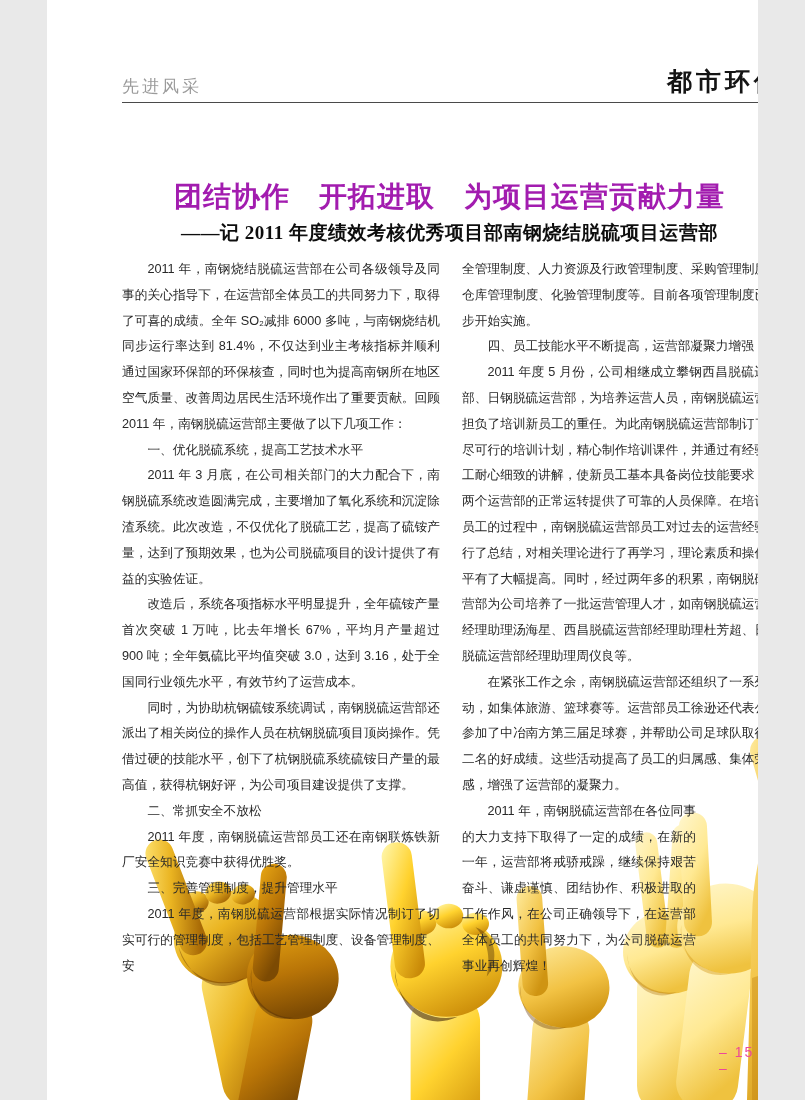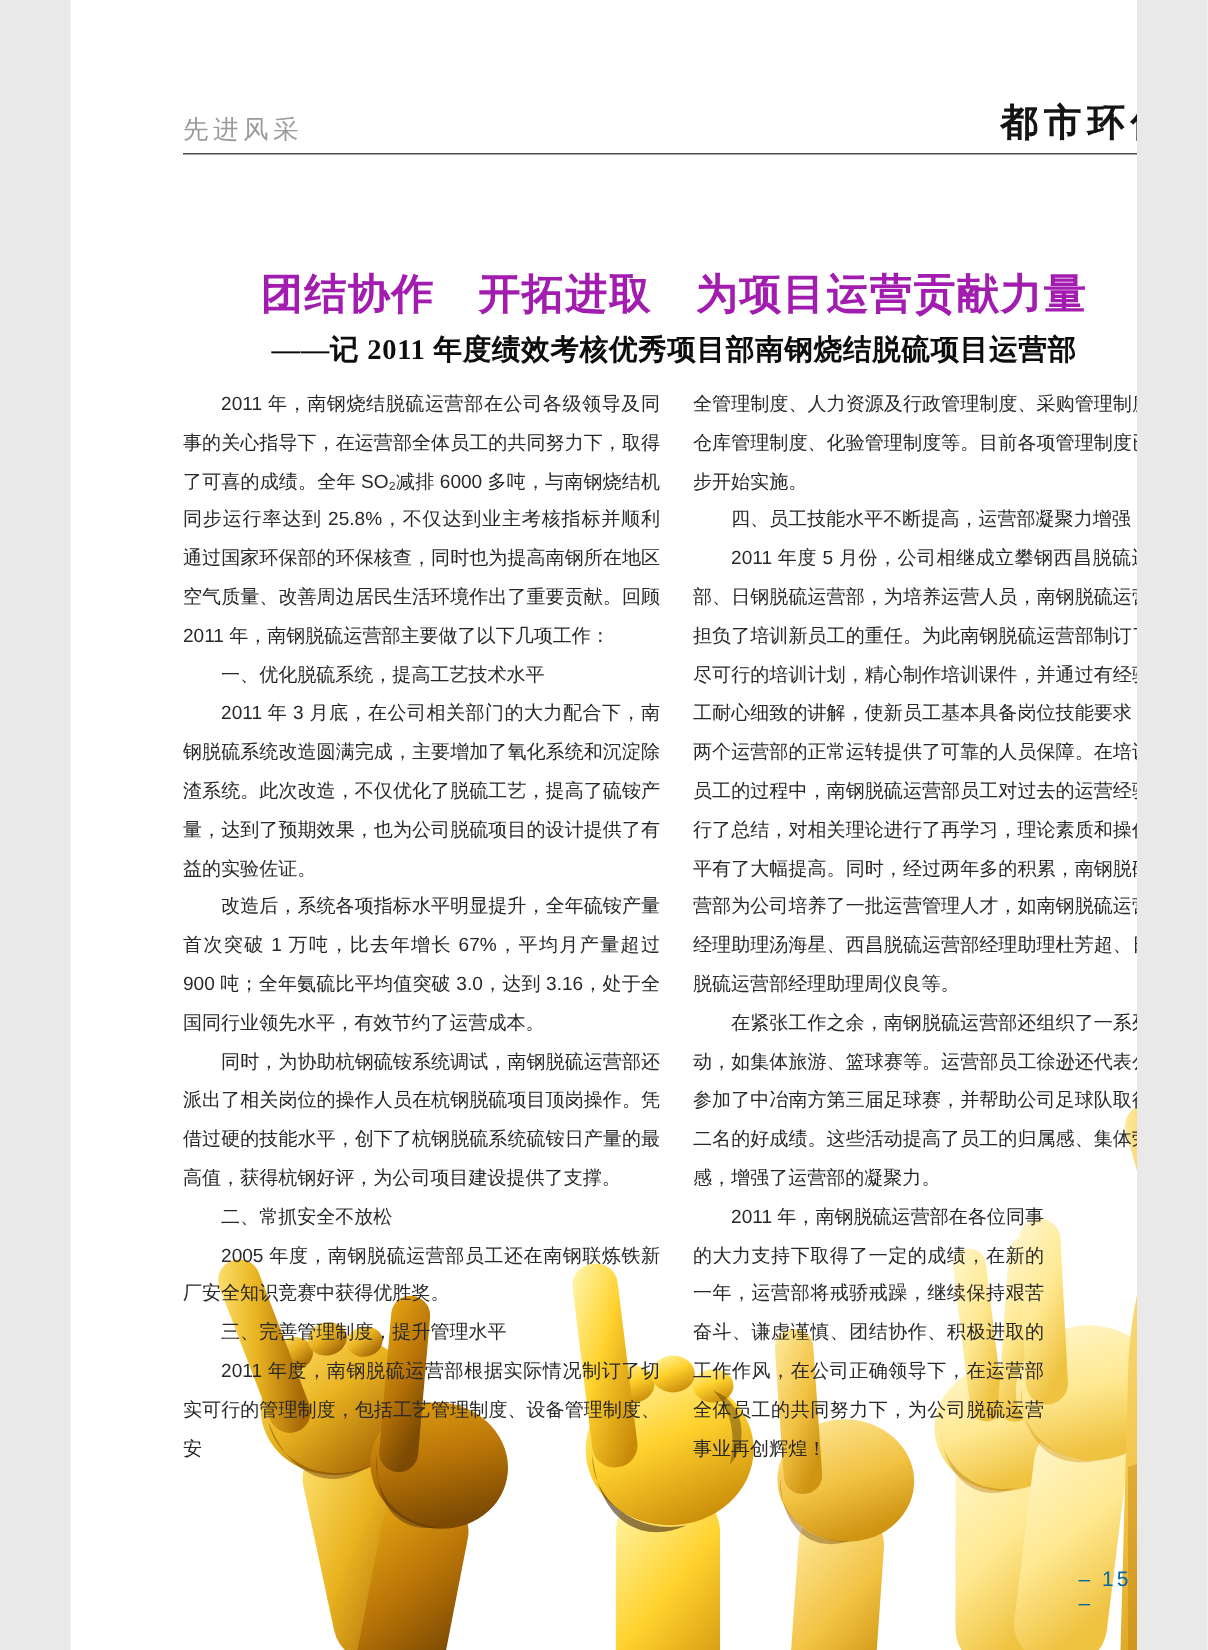--- a/index.html
+++ b/index.html
@@ -53,21 +53,21 @@
   .para.noindent { text-indent:0; }
   .para.heading { text-indent:2em; }
   .wrap-spacer { float:right; width:84px; height:116px; margin-top:48px; }
 
   
   .hands-photo { position:absolute; left:0; top:728px; width:805px; height:372px; z-index:1; }
 
   
   .page-num {
     position:absolute; left:672px; top:1044px; z-index:5;
-    font-size:14px; color:#0369a1; letter-spacing:2px;
+    font-size:14px; color:#ec4899; letter-spacing:2px;
   }
 </style>
 </head>
 <body>
 
 <div class="page">
 
   <div class="header">
     <span class="header-label">先进风采</span>
     <span class="header-logo">
@@ -75,27 +75,27 @@
       <span class="logo-mark">凡</span>
     </span>
   </div>
 
   <div class="title-block">
     <h1 class="article-title">团结协作　开拓进取　为项目运营贡献力量</h1>
     <div class="article-subtitle">——记 2011 年度绩效考核优秀项目部南钢烧结脱硫项目运营部</div>
   </div>
 
   <div class="col" id="col-left">
-      <p class="para">2011 年，南钢烧结脱硫运营部在公司各级领导及同事的关心指导下，在运营部全体员工的共同努力下，取得了可喜的成绩。全年 SO₂减排 6000 多吨，与南钢烧结机同步运行率达到 25.8%，不仅达到业主考核指标并顺利通过国家环保部的环保核查，同时也为提高南钢所在地区空气质量、改善周边居民生活环境作出了重要贡献。回顾 2011 年，南钢脱硫运营部主要做了以下几项工作：</p>
+      <p class="para">2011 年，南钢烧结脱硫运营部在公司各级领导及同事的关心指导下，在运营部全体员工的共同努力下，取得了可喜的成绩。全年 SO₂减排 6000 多吨，与南钢烧结机同步运行率达到 81.4%，不仅达到业主考核指标并顺利通过国家环保部的环保核查，同时也为提高南钢所在地区空气质量、改善周边居民生活环境作出了重要贡献。回顾 2011 年，南钢脱硫运营部主要做了以下几项工作：</p>
       <p class="para heading">一、优化脱硫系统，提高工艺技术水平</p>
       <p class="para">2011 年 3 月底，在公司相关部门的大力配合下，南钢脱硫系统改造圆满完成，主要增加了氧化系统和沉淀除渣系统。此次改造，不仅优化了脱硫工艺，提高了硫铵产量，达到了预期效果，也为公司脱硫项目的设计提供了有益的实验佐证。</p>
       <p class="para">改造后，系统各项指标水平明显提升，全年硫铵产量首次突破 1 万吨，比去年增长 67%，平均月产量超过 900 吨；全年氨硫比平均值突破 3.0，达到 3.16，处于全国同行业领先水平，有效节约了运营成本。</p>
       <p class="para">同时，为协助杭钢硫铵系统调试，南钢脱硫运营部还派出了相关岗位的操作人员在杭钢脱硫项目顶岗操作。凭借过硬的技能水平，创下了杭钢脱硫系统硫铵日产量的最高值，获得杭钢好评，为公司项目建设提供了支撑。</p>
       <p class="para heading">二、常抓安全不放松</p>
-      <p class="para">2005 年度，南钢脱硫运营部员工还在南钢联炼铁新厂安全知识竞赛中获得优胜奖。</p>
+      <p class="para">2011 年度，南钢脱硫运营部员工还在南钢联炼铁新厂安全知识竞赛中获得优胜奖。</p>
       <p class="para heading">三、完善管理制度，提升管理水平</p>
       <p class="para">2011 年度，南钢脱硫运营部根据实际情况制订了切实可行的管理制度，包括工艺管理制度、设备管理制度、安</p>
     </div>
   <div class="col" id="col-right">
       <p class="para noindent">全管理制度、人力资源及行政管理制度、采购管理制度、仓库管理制度、化验管理制度等。目前各项管理制度已逐步开始实施。</p>
       <p class="para heading">四、员工技能水平不断提高，运营部凝聚力增强</p>
       <p class="para">2011 年度 5 月份，公司相继成立攀钢西昌脱硫运营部、日钢脱硫运营部，为培养运营人员，南钢脱硫运营部担负了培训新员工的重任。为此南钢脱硫运营部制订了详尽可行的培训计划，精心制作培训课件，并通过有经验员工耐心细致的讲解，使新员工基本具备岗位技能要求，为两个运营部的正常运转提供了可靠的人员保障。在培训新员工的过程中，南钢脱硫运营部员工对过去的运营经验进行了总结，对相关理论进行了再学习，理论素质和操作水平有了大幅提高。同时，经过两年多的积累，南钢脱硫运营部为公司培养了一批运营管理人才，如南钢脱硫运营部经理助理汤海星、西昌脱硫运营部经理助理杜芳超、日钢脱硫运营部经理助理周仪良等。</p>
       <p class="para">在紧张工作之余，南钢脱硫运营部还组织了一系列活动，如集体旅游、篮球赛等。运营部员工徐逊还代表公司参加了中冶南方第三届足球赛，并帮助公司足球队取得第二名的好成绩。这些活动提高了员工的归属感、集体荣誉感，增强了运营部的凝聚力。</p>
       <p class="para"><span class="wrap-spacer"></span>2011 年，南钢脱硫运营部在各位同事的大力支持下取得了一定的成绩，在新的一年，运营部将戒骄戒躁，继续保持艰苦奋斗、谦虚谨慎、团结协作、积极进取的工作作风，在公司正确领导下，在运营部全体员工的共同努力下，为公司脱硫运营事业再创辉煌！</p>
     </div>

